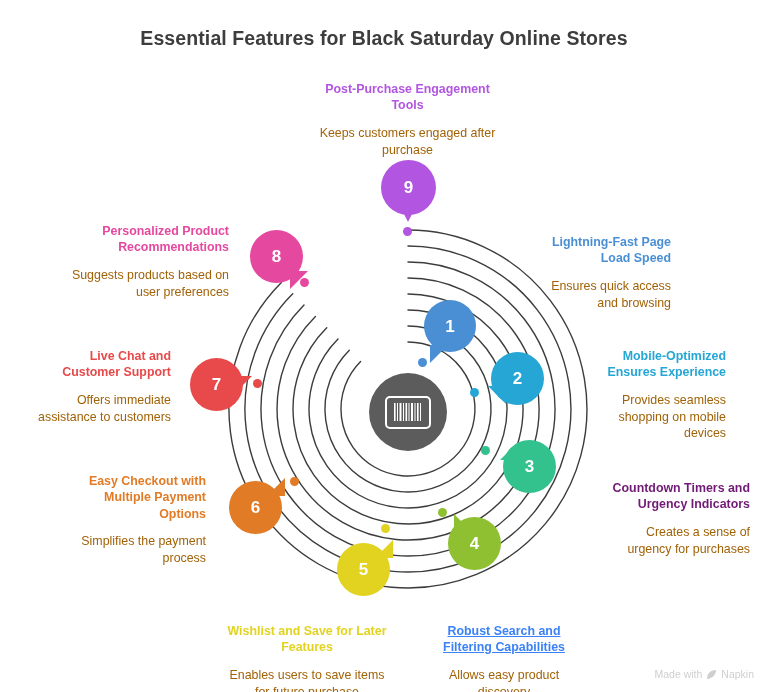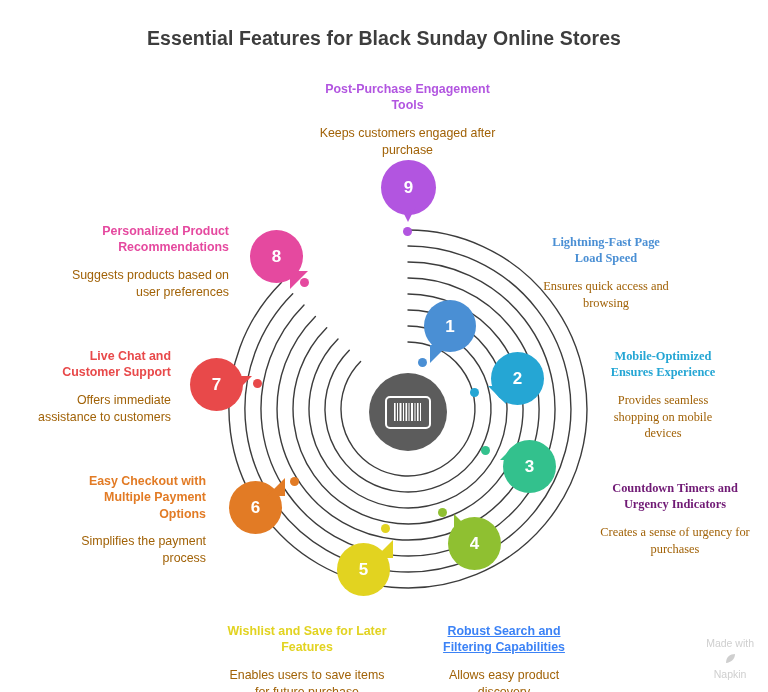--- a/index.html
+++ b/index.html
@@ -95,42 +95,41 @@
     line-height: 1.32;
     margin-top: 10px;
   }
   .label-block .lab-desc {
     margin-top: 11px;
     color: #a16207;
     line-height: 1.36;
     font-size: 12.4px;
   }
   .align-right  { text-align: right; }
-  .align-left   { text-align: center; font-family: Liberation Serif, serif; }
+  .align-left   { text-align: right; }
   .align-center { text-align: center; }
 
   
   #watermark {
     position: absolute;
     right: 14px;
     bottom: 12px;
     font-size: 10.5px;
     color: #cfcfcf;
     display: flex;
     align-items: center;
     gap: 4px;
     user-select: none;
-    flex-direction: column;
   }
   #watermark svg { display: block; }
 </style>
 </head>
 <body>
 
-<div id="page-title">Essential Features for Black Sunday Online Stores</div>
+<div id="page-title">Essential Features for Black Saturday Online Stores</div>
 
 <div id="diagram">
 
   <svg id="rings" width="768" height="692">
     <g fill="none" stroke="#3c3c3c" stroke-width="1.4" stroke-linecap="round">
       <path d="M 408 409 m 0 -179 a 179 179 0 1 1 -126.6 52.4"></path>
       <path d="M 408 409 m 0 -163 a 163 163 0 1 1 -115.3 47.7"></path>
       <path d="M 408 409 m 0 -147 a 147 147 0 1 1 -104 43.1"></path>
       <path d="M 408 409 m 0 -131 a 131 131 0 1 1 -92.6 38.4"></path>
       <path d="M 408 409 m 0 -115 a 115 115 0 1 1 -81.3 33.7"></path>

